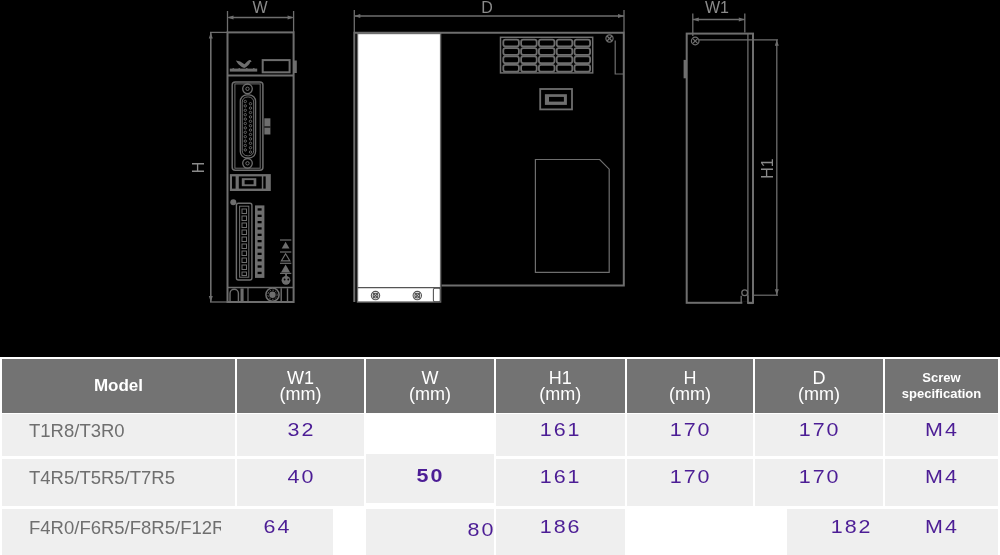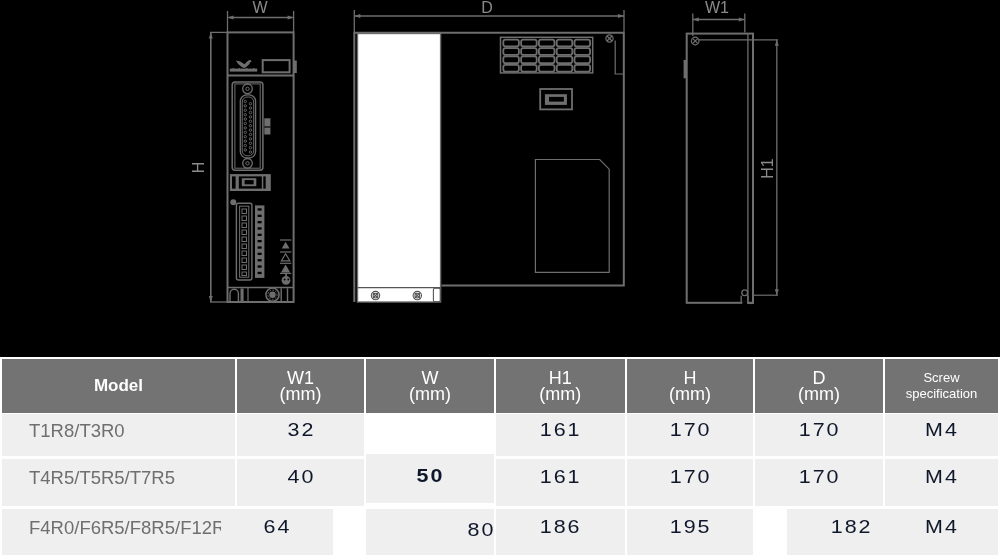--- a/index.html
+++ b/index.html
@@ -2,21 +2,21 @@
 <html><head>
 <meta charset="utf-8">
 <style>
   html,body{margin:0;padding:0;}
   .page{position:relative;width:1000px;height:555px;background:#fff;overflow:hidden;font-family:"Liberation Sans",sans-serif;}
   .draw{position:absolute;top:0;left:0;width:1000px;height:357px;background:#000;}
   .tbl{position:absolute;left:0;top:357px;width:1000px;height:198px;background:#fff;}
   .cell{position:absolute;box-sizing:border-box;}
   .dcell span{display:inline-block;transform:scaleX(1.13);transform-origin:center;}
   .hcell{background:#737373;color:#fff;display:flex;align-items:center;justify-content:center;text-align:center;}
-  .dcell{background:#efefef;color:#0f172a;display:flex;align-items:center;justify-content:center;font-size:19px;letter-spacing:1.8px;padding-bottom:11px;text-indent:1px;}
+  .dcell{background:#efefef;color:#4c1d95;display:flex;align-items:center;justify-content:center;font-size:19px;letter-spacing:1.8px;padding-bottom:11px;text-indent:1px;}
   .mcell{background:#efefef;color:#6f6f6f;display:flex;align-items:center;justify-content:flex-start;padding-left:27px;font-size:18.5px;padding-bottom:8px;}
 </style>
 </head>
 <body>
 <div class="page">
 
 <div class="draw">
 <svg width="1000" height="358" viewBox="0 0 1000 358" fill="none">
 <g stroke="#6e6e6e" stroke-width="2">
 
@@ -294,21 +294,21 @@
 </div>
 
 <div class="tbl">
 
 <div class="cell hcell" style="left:2px;top:1.5px;width:233px;height:54.5px;font-size:17px;font-weight:bold;">Model</div>
 <div class="cell hcell" style="left:237px;top:1.5px;width:127.2px;height:54.5px;font-size:18px;line-height:16px;">W1<br>(mm)</div>
 <div class="cell hcell" style="left:366.2px;top:1.5px;width:127.5px;height:54.5px;font-size:18px;line-height:16px;">W<br>(mm)</div>
 <div class="cell hcell" style="left:495.7px;top:1.5px;width:129.3px;height:54.5px;font-size:18px;line-height:16px;">H1<br>(mm)</div>
 <div class="cell hcell" style="left:627px;top:1.5px;width:126px;height:54.5px;font-size:18px;line-height:16px;">H<br>(mm)</div>
 <div class="cell hcell" style="left:755px;top:1.5px;width:128px;height:54.5px;font-size:18px;line-height:16px;">D<br>(mm)</div>
-<div class="cell hcell" style="left:885px;top:1.5px;width:113px;height:54.5px;font-size:13px;line-height:16px;font-weight:normal;">Screw<br>specification</div>
+<div class="cell hcell" style="left:885px;top:1.5px;width:113px;height:54.5px;font-size:13px;line-height:16px;font-weight:bold;">Screw<br>specification</div>
 
 <div class="cell mcell" style="left:2px;top:57px;width:233px;height:42px;">T1R8/T3R0</div>
 <div class="cell dcell" style="left:237px;top:57px;width:127.2px;height:42px;">
         <span>32</span>
       </div>
 <div class="cell dcell" style="left:366.2px;top:57px;width:127.5px;height:42px;margin-top:40px;">
         <span>42</span>
       </div>
 <div class="cell dcell" style="left:495.7px;top:57px;width:129.3px;height:42px;">
         <span>161</span>
@@ -346,23 +346,20 @@
 <div class="cell mcell" style="left:2px;top:152px;width:233px;height:46px;">F4R0/F6R5/F8R5/F12R</div>
 <div class="cell dcell" style="left:221px;top:152px;width:112px;height:46px;">
         <span>64</span>
       </div>
 <div class="cell dcell" style="left:366.2px;top:152px;width:127.5px;height:52px;justify-content:flex-end;">
         <span>80</span>
       </div>
 <div class="cell dcell" style="left:495.7px;top:152px;width:129.3px;height:46px;">
         <span>186</span>
       </div>
-<div class="cell dcell" style="left:627px;top:152px;width:126px;height:46px;">
-        <span>195</span>
-      </div>
 <div class="cell dcell" style="left:755px;top:152px;width:128px;height:46px;margin-left:32px;">
         <span>182</span>
       </div>
 <div class="cell dcell" style="left:885px;top:152px;width:113px;height:46px;">
         <span>M4</span>
       </div>
 </div>
 
 </div>
 

